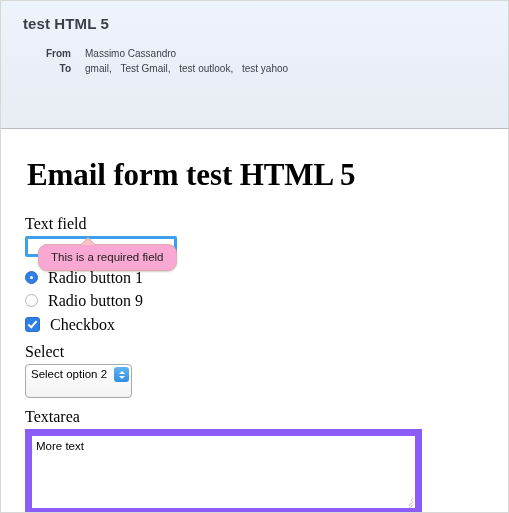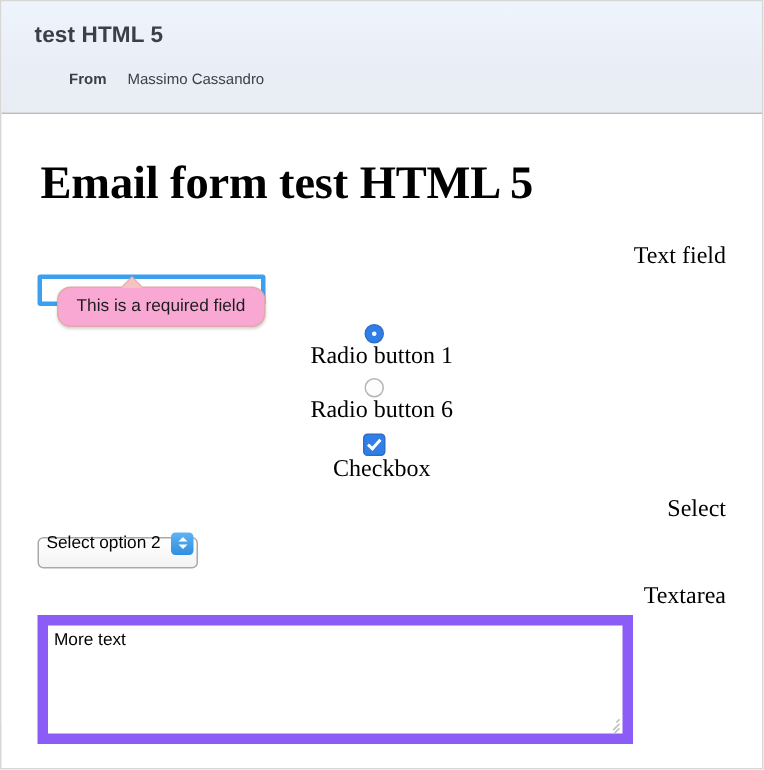--- a/index.html
+++ b/index.html
@@ -21,21 +21,21 @@
     border: 1px solid #d7d7d7;
     background: #ffffff;
     overflow: hidden;
   }
 
   
   .msg-header {
     position: relative;
     box-sizing: border-box;
     width: 100%;
-    height: 75px;
+    height: 128px;
     padding: 10px 14px 0 14px;
     background: linear-gradient(to bottom, #eef4fc 0%, #eaeff7 55%, #e8ecf3 100%);
     border-bottom: 1px solid #b9bcc2;
   }
   .msg-subject {
     font-size: 15px;
     font-weight: bold;
     color: #3b3f47;
     letter-spacing: 0.1px;
     margin: 4px 0 0 8px;
@@ -83,21 +83,20 @@
   .form {
     position: relative;
     margin-top: 22px;
   }
   .form-label {
     font-family: "Liberation Serif", serif;
     font-size: 16px;
     color: #000;
     line-height: 1.1;
     margin-bottom: 3px;
-    text-align: right;
   }
   .field-row { position: relative; }
 
   
   .text-input {
     box-sizing: border-box;
     width: 152px;
     height: 21px;
     border: 3px solid #3aa0ef;
     border-radius: 2px;
@@ -145,21 +144,20 @@
     border-left: 7px solid transparent;
     border-right: 7px solid transparent;
     border-bottom: 7px solid #e3a8a8;
     z-index: -1;
   }
 
   .radio-row, .check-row {
     display: flex;
     align-items: center;
     margin-top: 6px;
-    flex-direction: column;
   }
   .radio-row .form-label, .check-row .form-label { margin-bottom: 0; }
 
   .radio-dot {
     width: 13px; height: 13px;
     border-radius: 50%;
     box-sizing: border-box;
     margin-right: 10px;
     flex: none;
   }
@@ -198,21 +196,21 @@
     border: solid #ffffff;
     border-width: 0 2px 2px 0;
     transform: rotate(42deg);
   }
 
   
   .select-wrap {
     display: inline-flex;
     align-items: center;
     box-sizing: border-box;
-    height: 21px;
+    height: 34px;
     border: 1px solid #a9a9a9;
     border-radius: 4px;
     background: linear-gradient(to bottom,#ffffff 0%,#f3f3f3 100%);
     padding: 0 2px 12px 5px;
     font-family: "Liberation Sans", sans-serif;
     font-size: 11.5px;
     color: #000;
   }
   .select-value { padding-right: 7px; line-height: 17px; }
   .select-arrows {
@@ -292,20 +290,29 @@
 
   <div class="msg-header">
     <div class="msg-subject">test HTML 5</div>
 
     <table class="msg-fields">
       <tbody>
           <tr>
         <td class="field-label">From</td>
         <td class="field-value">Massimo Cassandro</td>
       </tr>
+      <tr>
+        <td class="field-label">To</td>
+        <td class="field-value">
+          <span class="recipient">gmail,</span>
+          <span class="recipient">Test Gmail,</span>
+          <span class="recipient">test outlook,</span>
+          <span class="recipient">test yahoo</span>
+        </td>
+      </tr>
     </tbody>
       </table>
   </div>
 
   <div class="msg-body">
 
     <h1 class="page-title">Email form test HTML 5</h1>
 
     <div class="form">
 
@@ -323,21 +330,21 @@
 
       
       <div class="radio-row">
         <span class="radio-dot on"></span>
         <span class="form-label">Radio button 1</span>
       </div>
 
       
       <div class="radio-row">
         <span class="radio-dot off"></span>
-        <span class="form-label">Radio button 6</span>
+        <span class="form-label">Radio button 9</span>
       </div>
 
       
       <div class="check-row">
         <span class="checkbox-box"></span>
         <span class="form-label">Checkbox</span>
       </div>
 
       <div class="spacer-10"></div>
 

